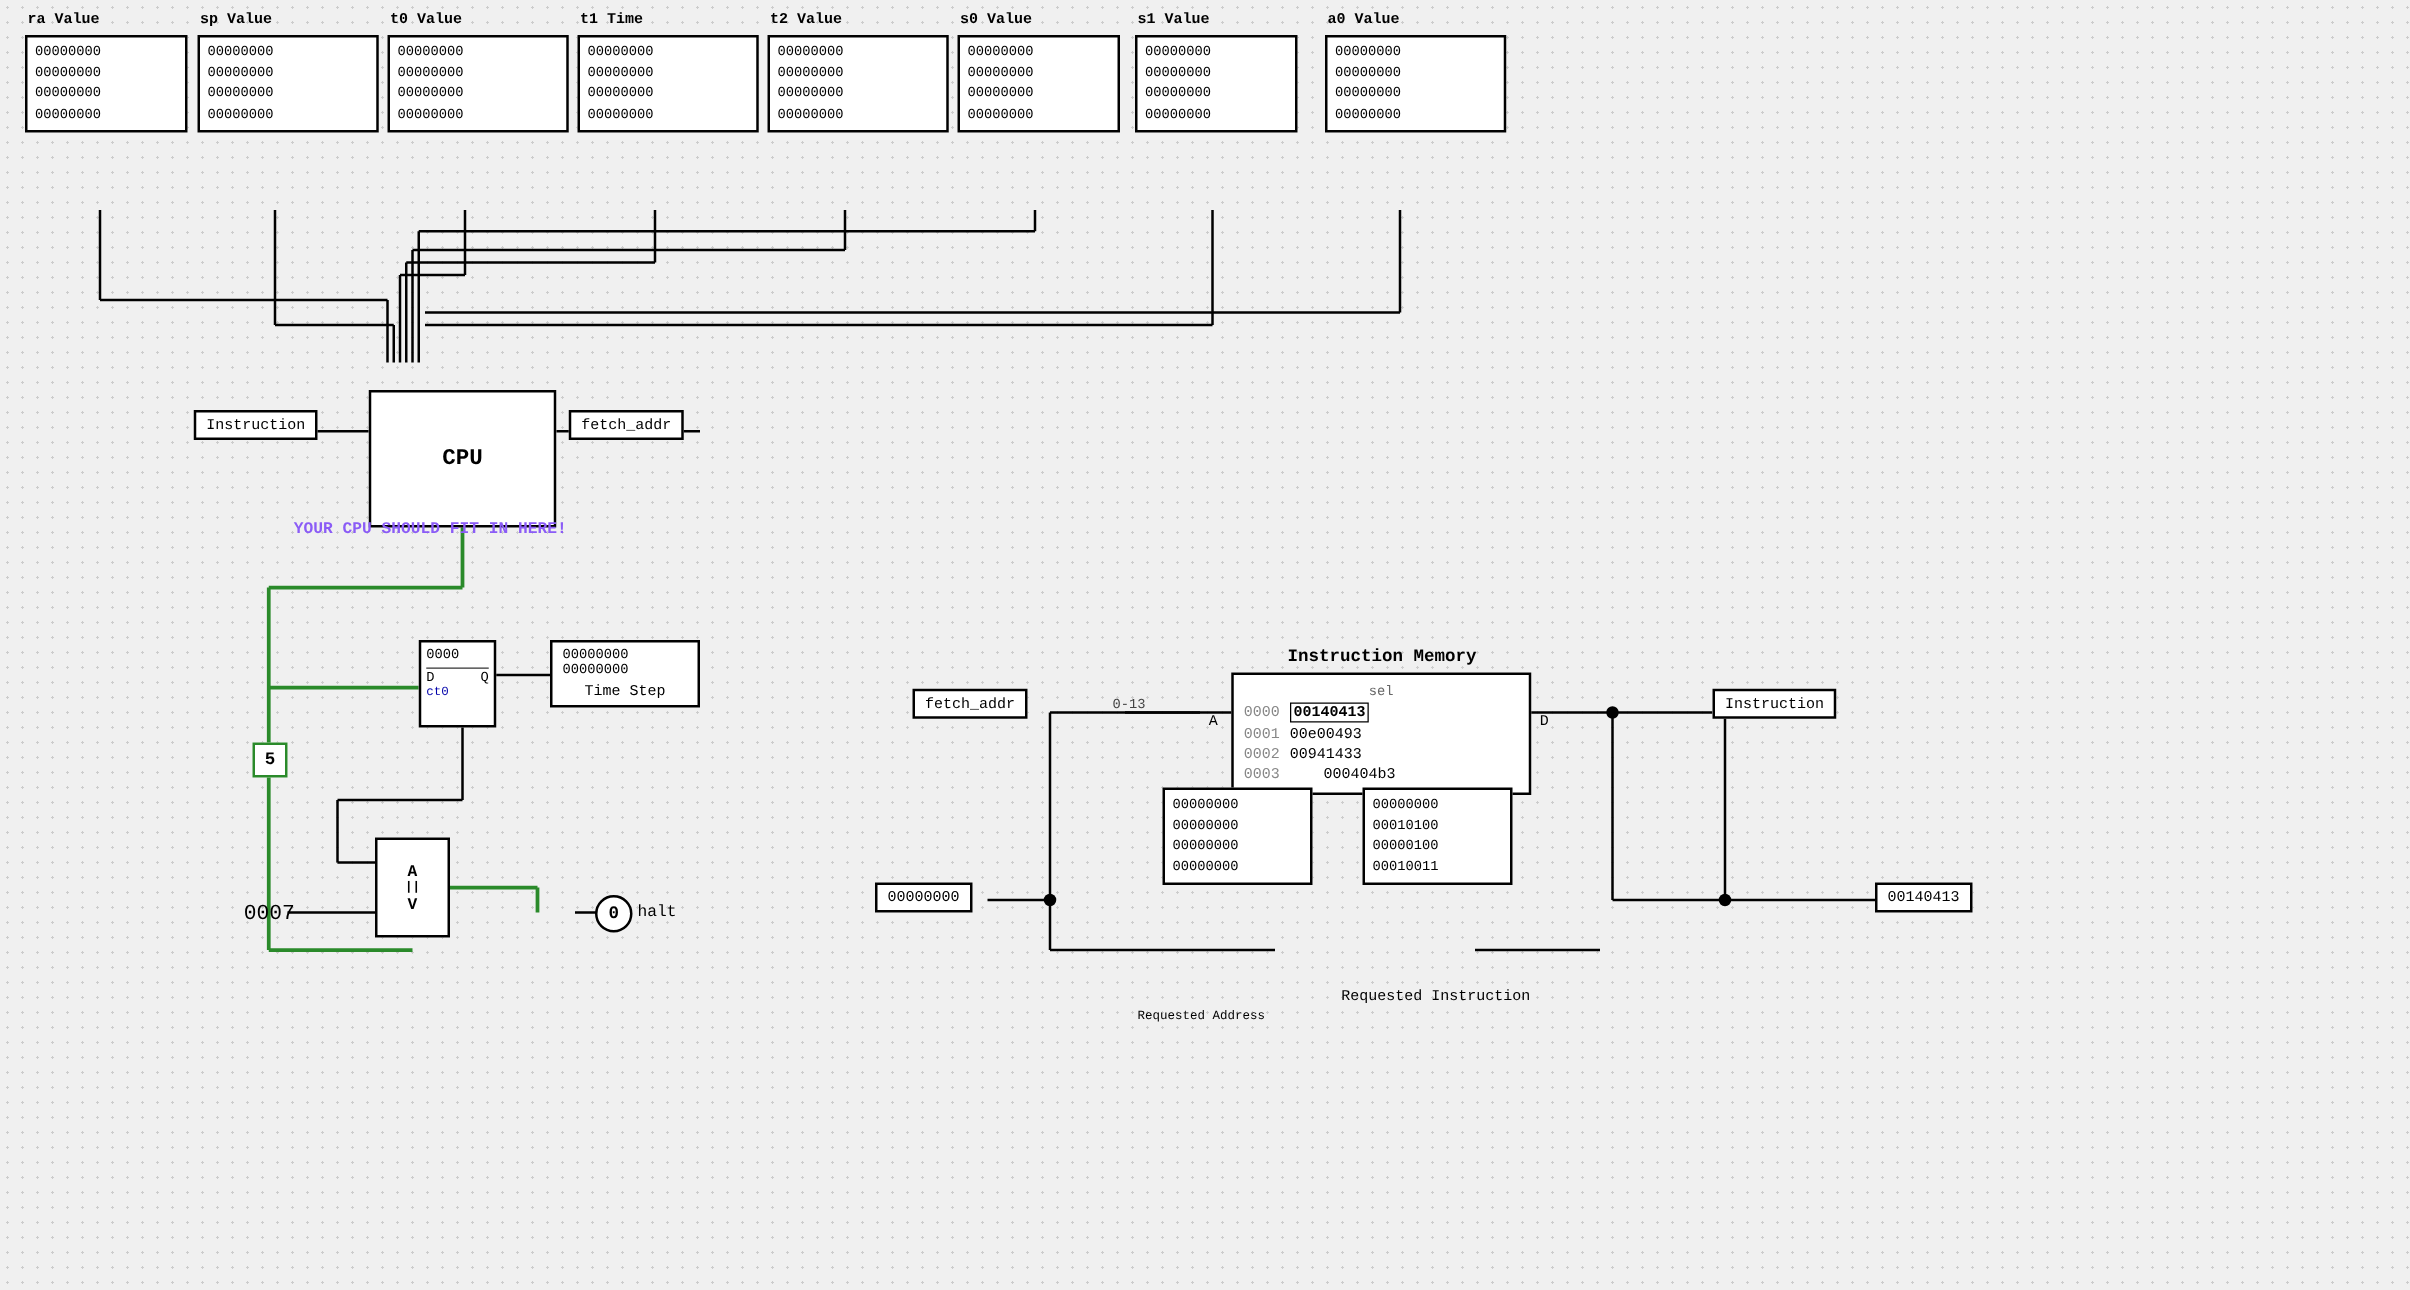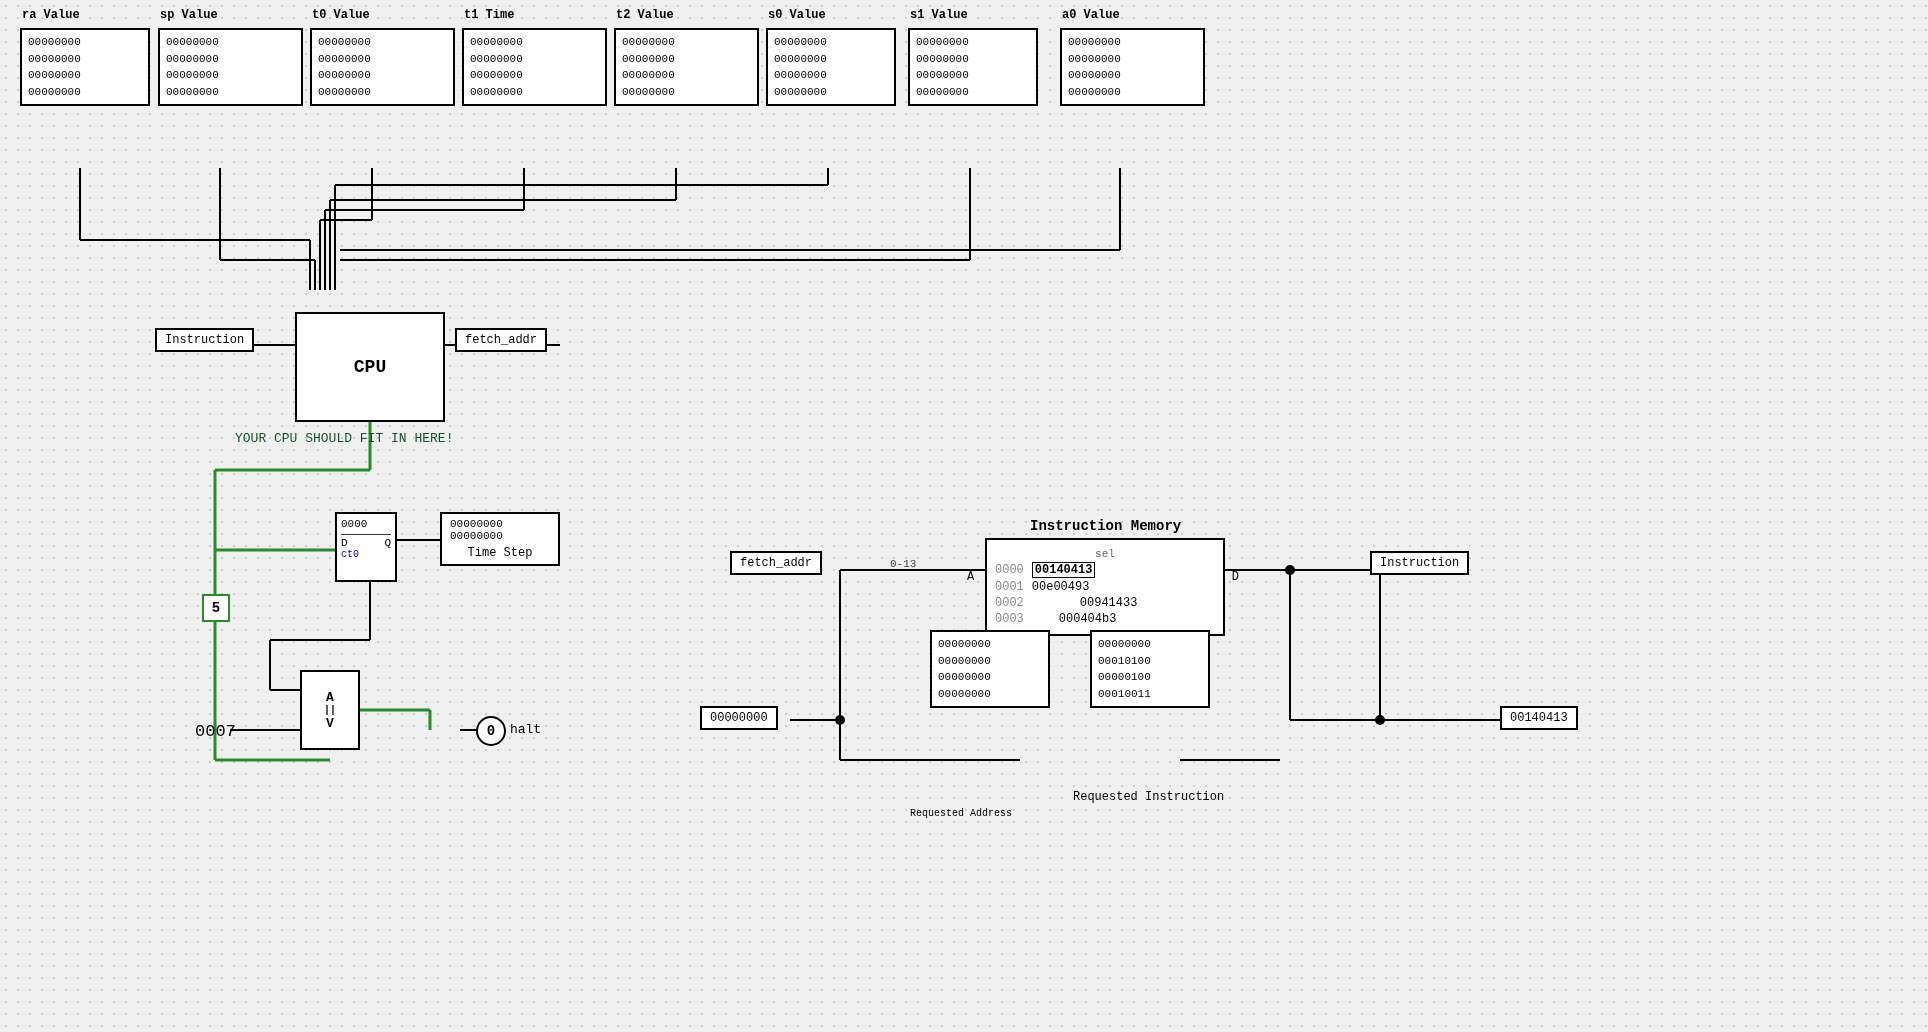--- a/index.html
+++ b/index.html
@@ -49,24 +49,23 @@
     }
     .signal-label {
       position: absolute;
       border: 2px solid #000;
       background: white;
       padding: 3px 8px;
       font-size: 12px;
       font-family: 'Courier New', monospace;
     }
     .green-text {
-      color: #14532d;
+      color: #8b5cf6;
       font-size: 13px;
-      font-weight: normal;
-      margin-top: 16px;
+      font-weight: bold;
     }
     svg.wires {
       position: absolute;
       top: 0; left: 0;
       width: 1928px;
       height: 1032px;
       pointer-events: none;
     }
     .dff-box {
       position: absolute;
@@ -304,21 +303,21 @@
 
     <div style="text-align:center;font-size:11px;color:#666;margin-top:2px;">sel</div>
     <div style="display:flex;align-items:center;margin:2px 0;">
       <span style="color:#888;margin-right:8px;">0000</span>
       <span style="font-weight:bold;border:1px solid #000;padding:0 2px;">00140413</span>
     </div>
     <div style="display:flex;align-items:center;margin:2px 0;">
       <span style="color:#888;margin-right:8px;">0001</span>
       <span>00e00493</span>
     </div>
-    <div style="display:flex;align-items:center;margin:2px 0;gap:48px;">
+    <div style="display:flex;align-items:center;margin:2px 0;">
       <span style="color:#888;margin-right:8px;">0002</span>
       <span>00941433</span>
     </div>
     <div style="display:flex;align-items:center;margin:2px 0;gap:27px;">
       <span style="color:#888;margin-right:8px;">0003</span>
       <span>000404b3</span>
     </div>
   </div>
 
   <div class="signal-label" style="left:730px;top:551px;">fetch_addr</div>

